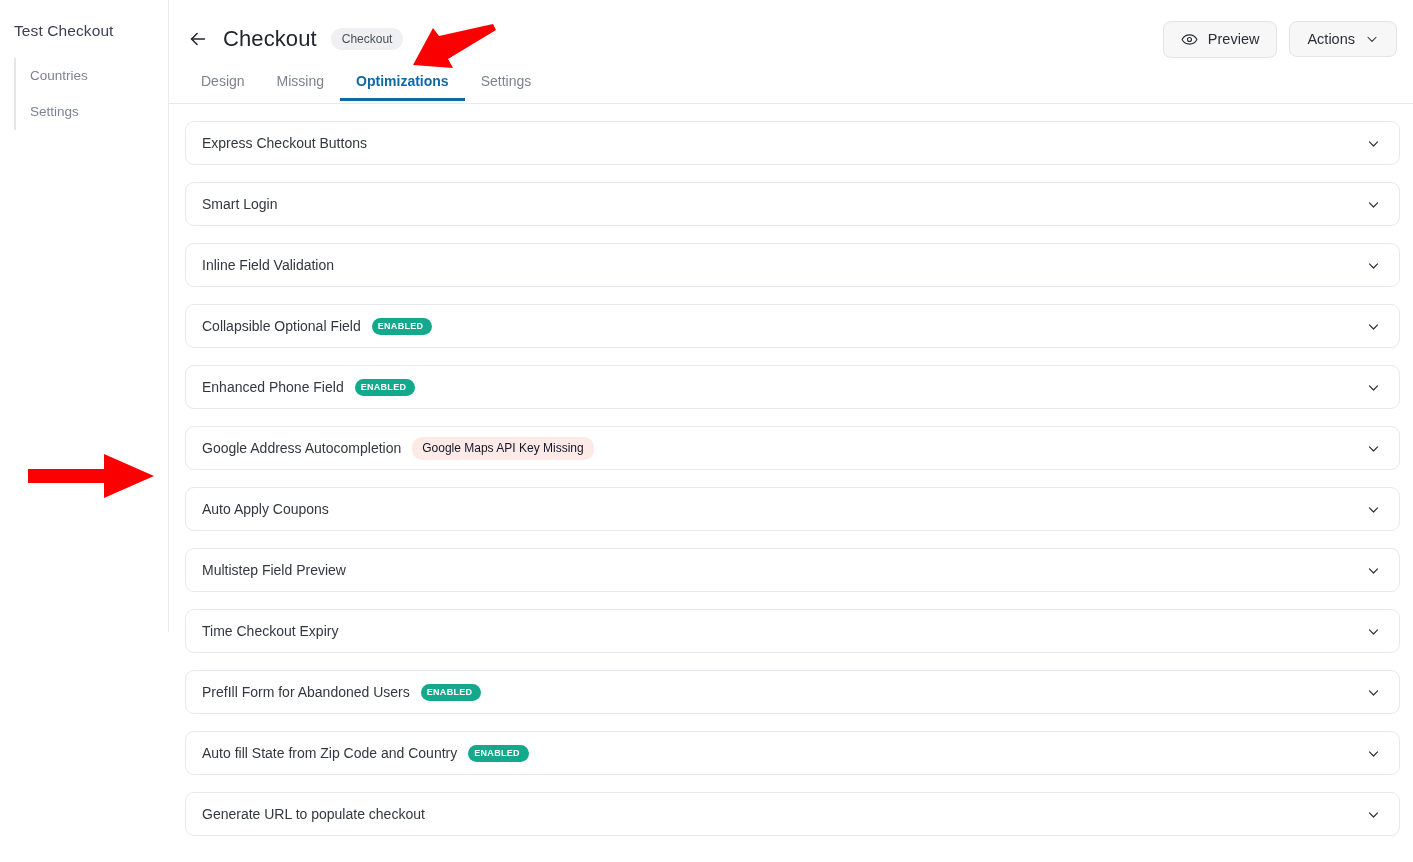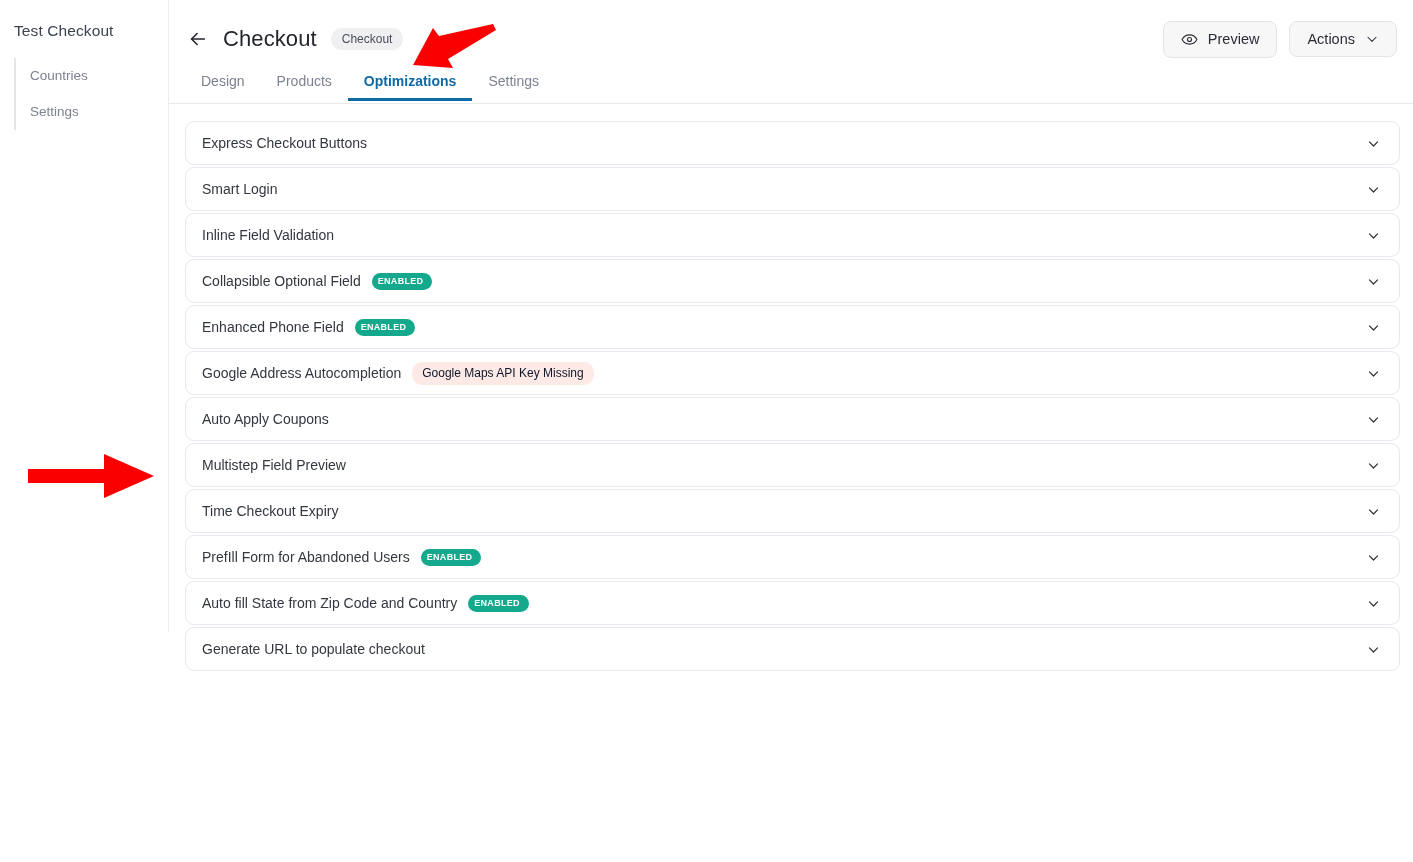--- a/index.html
+++ b/index.html
@@ -137,21 +137,21 @@
     left: 0; right: 0; bottom: -1px;
     height: 3px;
     background: #1069a4;
   }
 
   
   .list {
     padding: 17px 13px 0 16px;
     display: flex;
     flex-direction: column;
-    gap: 2px;
+    gap: 17px;
   }
   .row {
     height: 44px;
     border: 1px solid #e8e8ee;
     border-radius: 9px;
     background: #ffffff;
     display: flex;
     align-items: center;
     padding: 0 16px 0 16px;
     cursor: pointer;
@@ -251,21 +251,21 @@
           </svg>
         </span>
       </div>
     </div>
 
     <div class="tabs">
       <div class="tab">
         <span>Design</span>
       </div>
       <div class="tab">
-        <span>Products</span>
+        <span>Missing</span>
       </div>
       <div class="tab active">
         <span>Optimizations</span>
       </div>
       <div class="tab">
         <span>Settings</span>
       </div>
     </div>
 
     <div class="list" id="opt-list">

